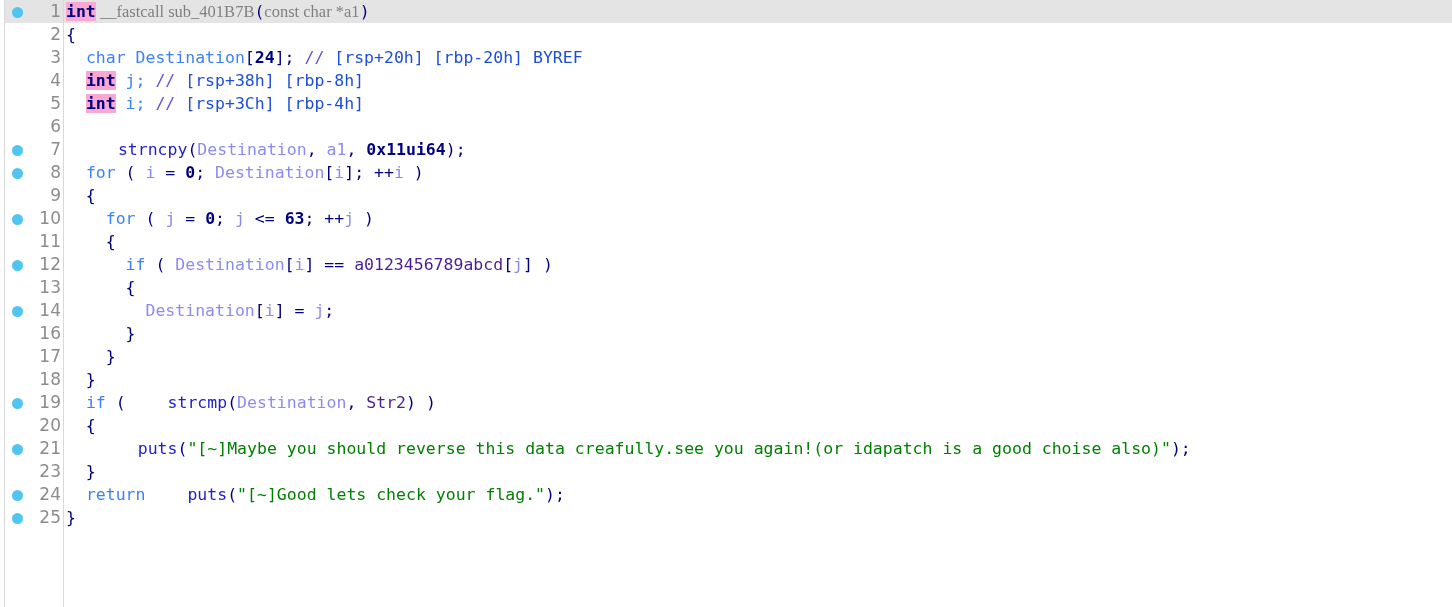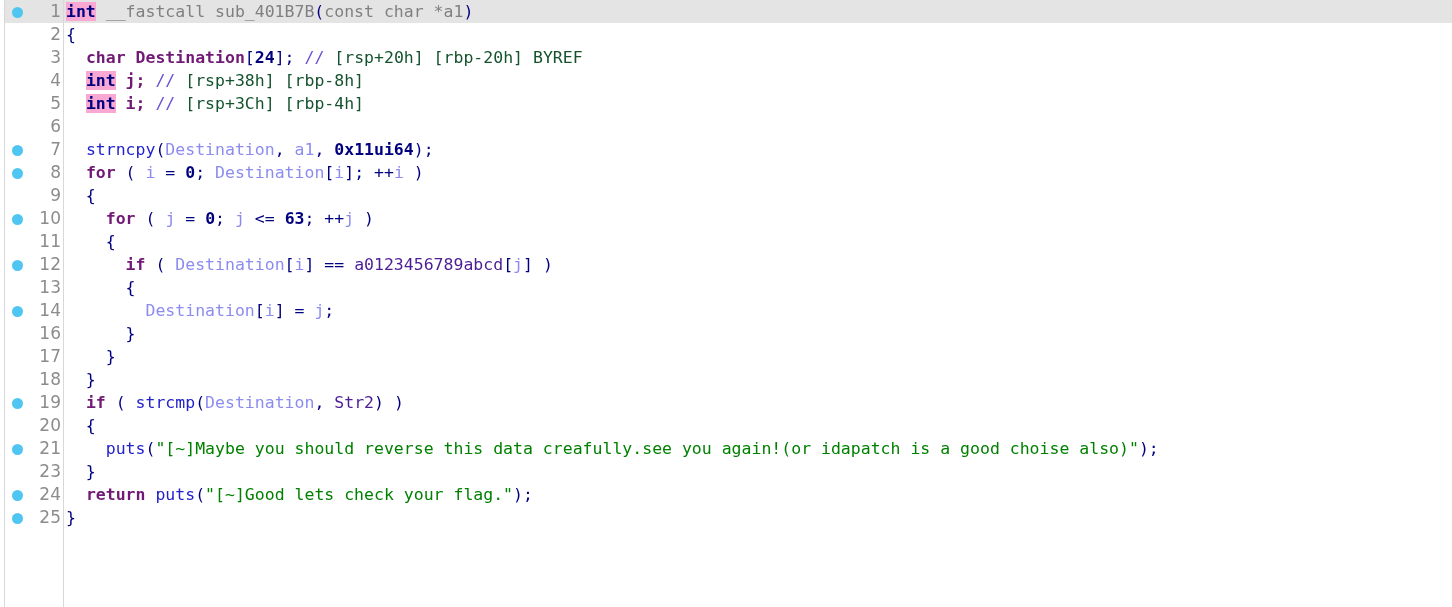--- a/index.html
+++ b/index.html
@@ -105,30 +105,30 @@
   .code-text {
     flex: 1 1 auto;
     padding-left: 5px;
     font-size: 16.5px;
     font-family: "DejaVu Sans Mono", "Liberation Mono", monospace;
     color: #12127a;
     white-space: pre;
   }
 
   
-  .t-kw      { color: #701a75; font-weight: bold; }
+  .t-kw      { color: #3b82f6; font-weight: normal; }
   .t-kw-hl   { color: #00007f; font-weight: bold; background: #f9a8d4; }
-  .t-dimmed  { color: #808080; }
+  .t-dimmed  { color: #808080; font-family: Liberation Serif, serif; }
   .t-punct   { color: #00007f; }
   .t-paren   { color: #00007f; }
   .t-local   { color: #8c8cf0; }
-  .t-func    { color: #2222cc; }
+  .t-func    { color: #2222cc; margin-left: 32px; }
   .t-global  { color: #4c1d95; font-weight: normal; }
   .t-number  { color: #00007f; font-weight: bold; }
-  .t-comment { color: #14532d; }
+  .t-comment { color: #1d4ed8; }
   .t-cmark   { color: #6a4fd8; }
   .t-string  { color: #008000; }
   .t-plain   { color: #00007f; }
 </style>
 </head>
 <body>
 
 <div id="pseudocode-view">
   <div class="edge-strip"></div>
   <div class="code-area">

